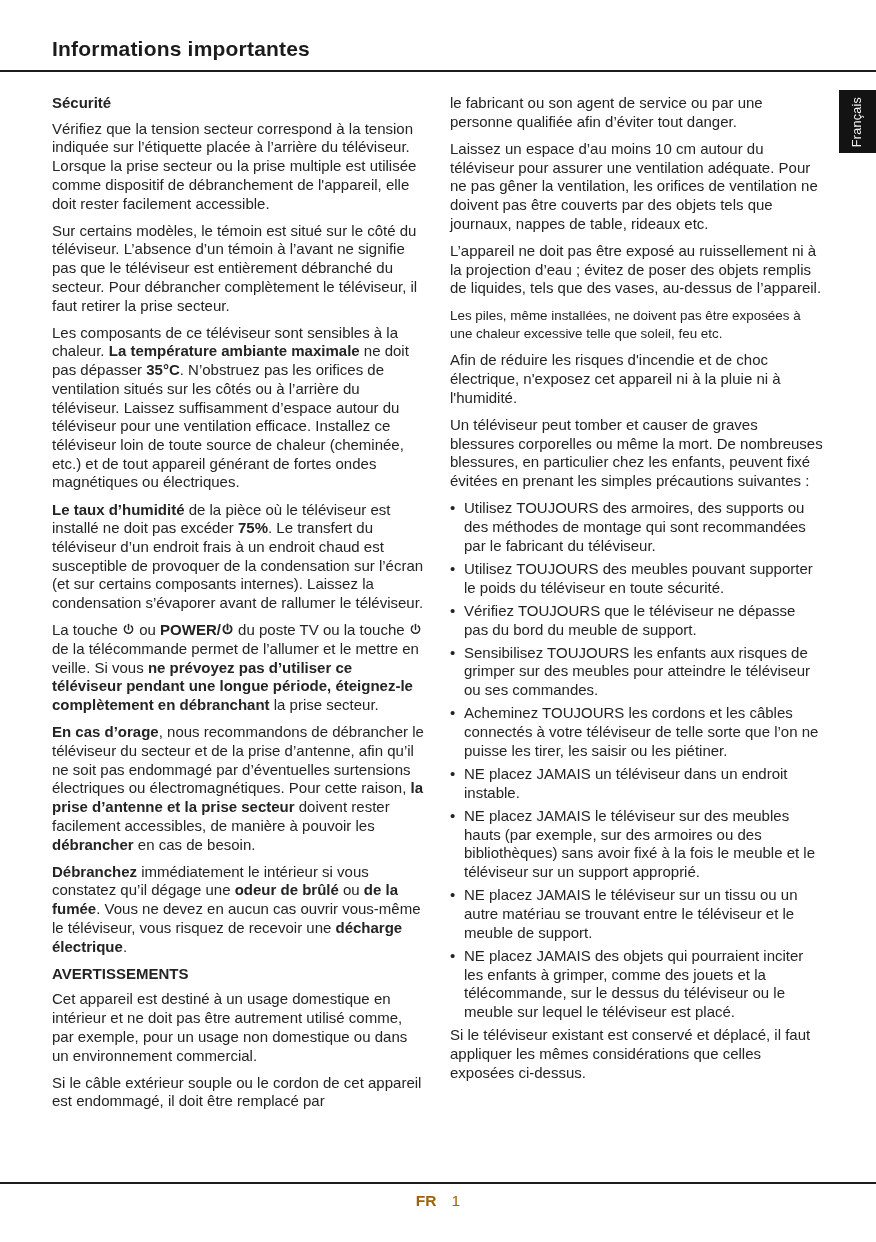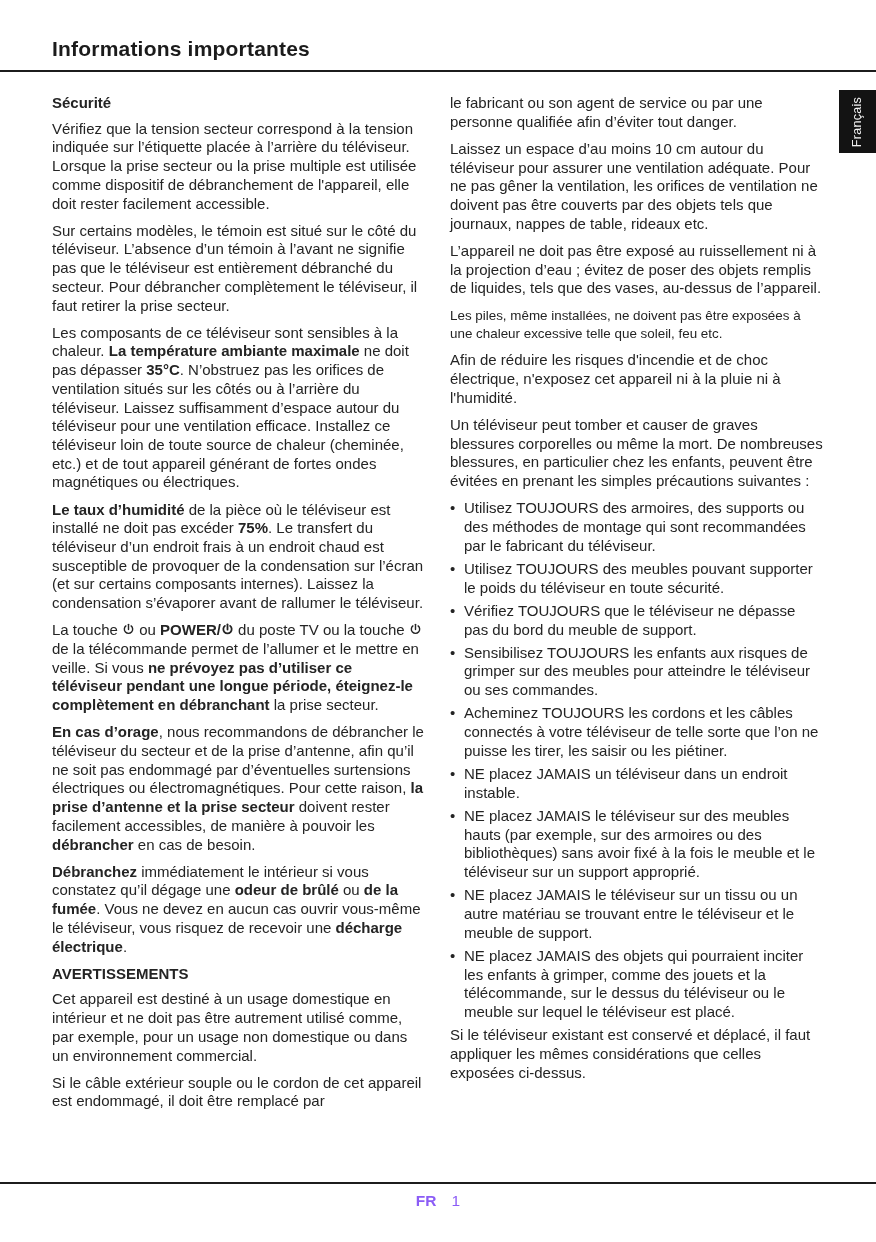--- a/index.html
+++ b/index.html
@@ -26,21 +26,21 @@
   .power-icon.b svg *{stroke-width:3.3;}
   .lang-tab{
     position:absolute;top:90px;right:0;width:37px;height:63px;background:#131313;
     display:flex;align-items:center;justify-content:center;
   }
   .lang-tab span{
     transform:rotate(-90deg);transform-origin:center;color:#f2f2f2;
     font-size:12.5px;white-space:nowrap;letter-spacing:.3px;
   }
   .footer{position:absolute;left:0;right:0;top:1182px;}
-  .footer-text{text-align:center;margin-top:8px;font-size:15.5px;color:#8b5cf6;}
+  .footer-text{text-align:center;margin-top:8px;font-size:15.5px;color:#a16207;}
   .footer-lang{font-weight:bold;margin-right:15px;}
 </style>
 </head>
 <body>
 
 <div class="page">
   <div class="header">
     <h1 class="title">Informations importantes</h1>
   </div>
   <div class="rule top-rule"></div>
@@ -71,21 +71,21 @@
         <h2 class="block"><b>AVERTISSEMENTS</b></h2>
         <p class="block"><span>Cet appareil est destiné à un usage domestique en intérieur et ne doit pas être autrement utilisé comme, par exemple, pour un usage non domestique ou dans un environnement commercial.</span></p>
         <p class="block"><span>Si le câble extérieur souple ou le cordon de cet appareil est endommagé, il doit être remplacé par</span></p>
       </div>
     <div class="col" id="right-col">
         <p class="block"><span>le fabricant ou son agent de service ou par une personne qualifiée afin d’éviter tout danger.</span></p>
         <p class="block"><span>Laissez un espace d’au moins 10 cm autour du téléviseur pour assurer une ventilation adéquate. Pour ne pas gêner la ventilation, les orifices de ventilation ne doivent pas être couverts par des objets tels que journaux, nappes de table, rideaux etc.</span></p>
         <p class="block"><span>L’appareil ne doit pas être exposé au ruissellement ni à la projection d’eau ; évitez de poser des objets remplis de liquides, tels que des vases, au-dessus de l’appareil.</span></p>
         <p class="block small"><span>Les piles, même installées, ne doivent pas être exposées à une chaleur excessive telle que soleil, feu etc.</span></p>
         <p class="block"><span>Afin de réduire les risques d'incendie et de choc électrique, n'exposez cet appareil ni à la pluie ni à l'humidité.</span></p>
-        <p class="block"><span>Un téléviseur peut tomber et causer de graves blessures corporelles ou même la mort. De nombreuses blessures, en particulier chez les enfants, peuvent être évitées en prenant les simples précautions suivantes :</span></p>
+        <p class="block"><span>Un téléviseur peut tomber et causer de graves blessures corporelles ou même la mort. De nombreuses blessures, en particulier chez les enfants, peuvent fixé évitées en prenant les simples précautions suivantes :</span></p>
         <p class="block bullet">
           <span class="marker">•</span>
           <span class="bullet-text"><span>Utilisez TOUJOURS des armoires, des supports ou des méthodes de montage qui sont recommandées par le fabricant du téléviseur.</span></span>
         </p>
         <p class="block bullet">
           <span class="marker">•</span>
           <span class="bullet-text"><span>Utilisez TOUJOURS des meubles pouvant supporter le poids du téléviseur en toute sécurité.</span></span>
         </p>
         <p class="block bullet">
           <span class="marker">•</span>

